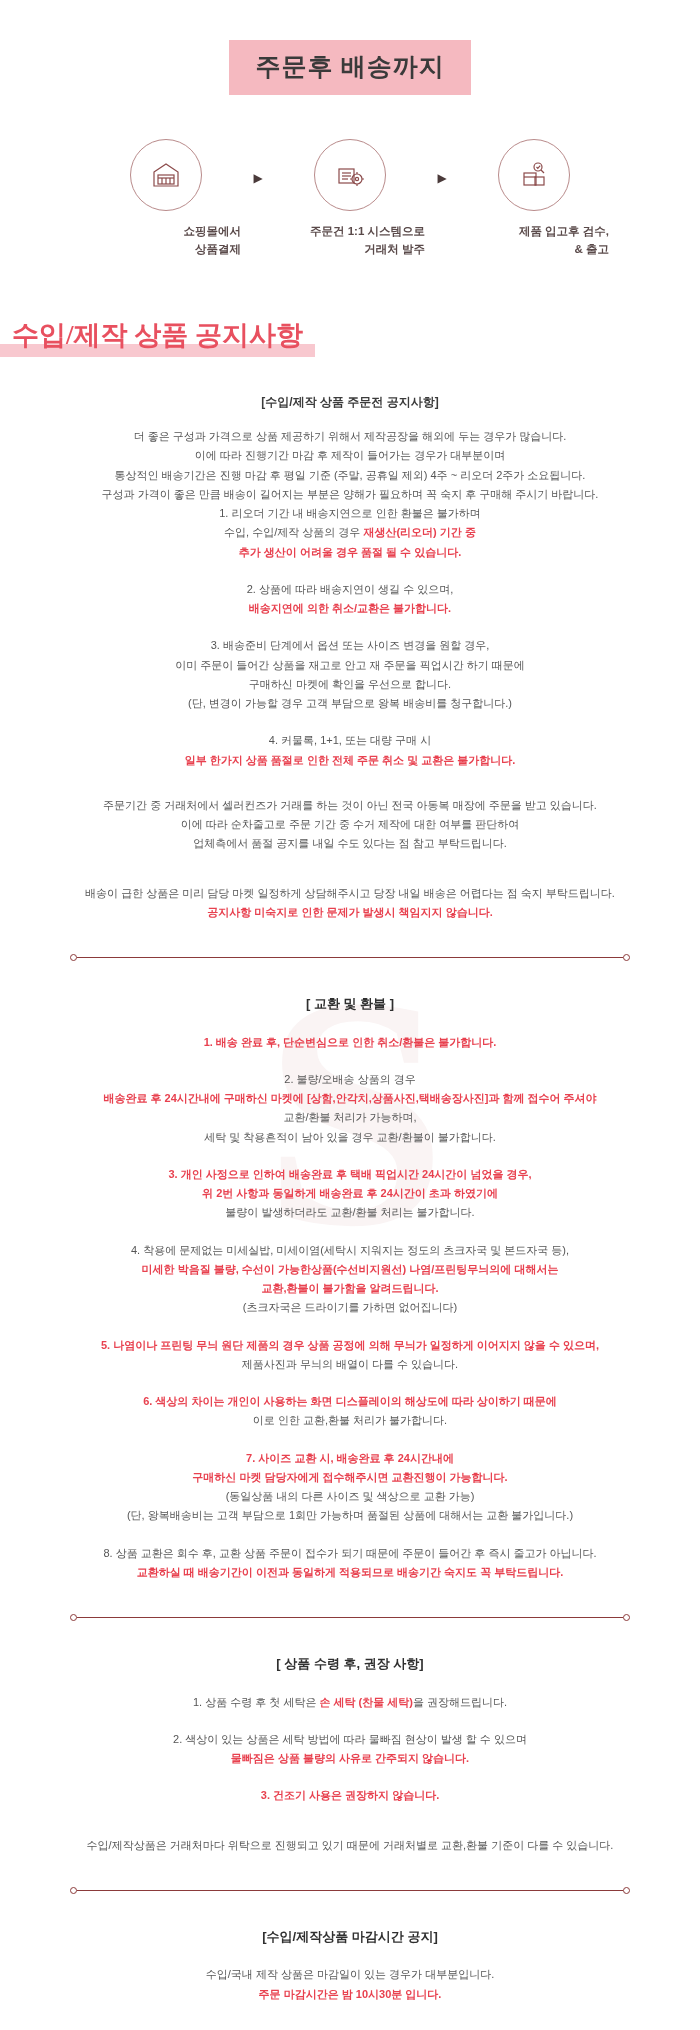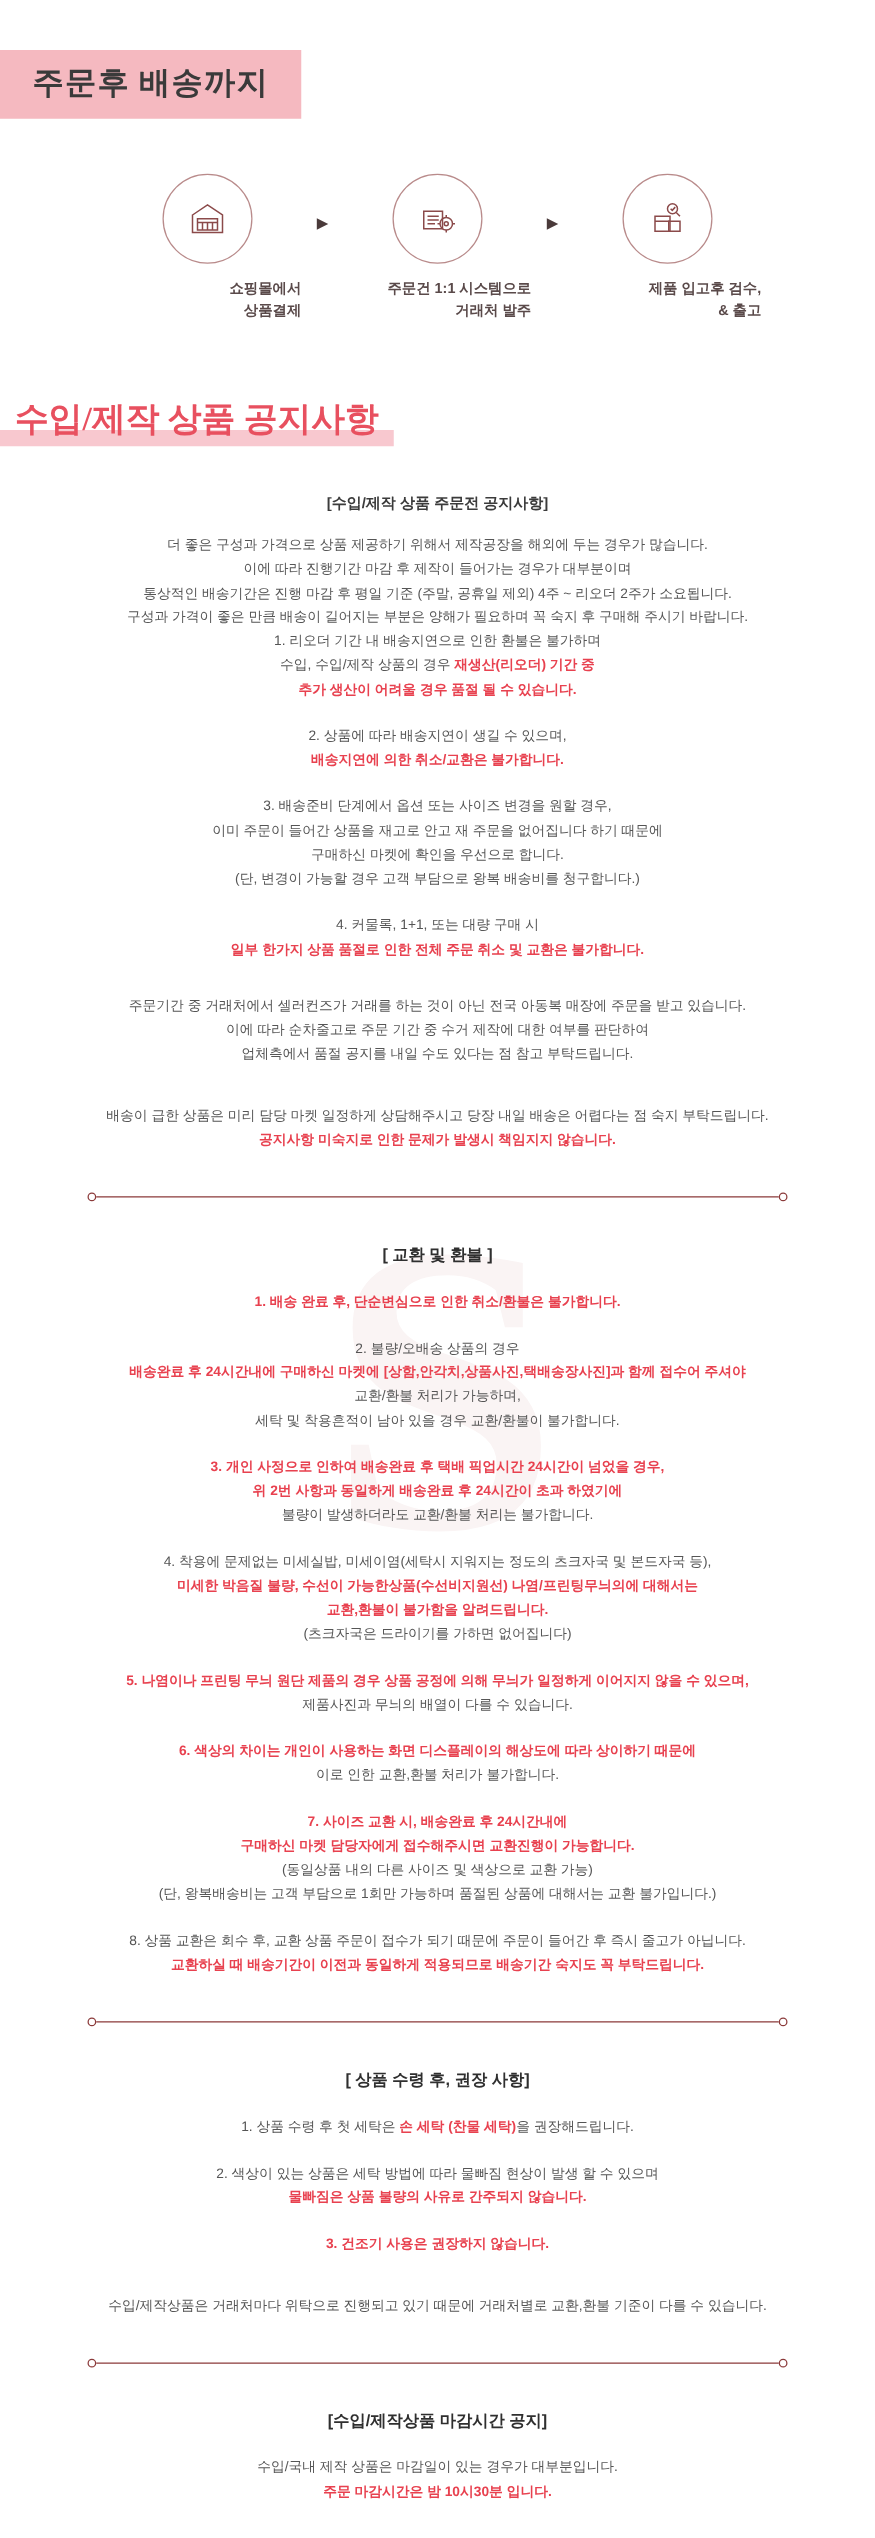--- a/index.html
+++ b/index.html
@@ -24,21 +24,21 @@
     font-family:"Liberation Serif", serif;
     color:#faf4f4;
     font-weight:bold;
     letter-spacing:-10px;
     z-index:0;
     user-select:none;
   }
   .content { position:relative; z-index:1; }
 
   
-  .banner-wrap{ padding-top:40px; }
+  .banner-wrap{ text-align:center; padding-top:40px; }
   .banner{
     display:inline-block;
     background:#f5b9c0;
     padding:6px 26px 8px 26px;
     position:relative;
   }
   .banner-text{
     font-family:"Liberation Serif", serif;
     font-weight:bold;
     font-size:25px;
@@ -224,21 +224,21 @@
             <p class="t">1. 리오더 기간 내 배송지연으로 인한 환불은 불가하며</p>
             <p class="t">수입, 수입/제작 상품의 경우 <span class="red">재생산(리오더) 기간 중</span></p>
             <p class="t"><span class="red">추가 생산이 어려울 경우 품절 될 수 있습니다.</span></p>
           </div>
           <div class="item">
             <p class="t">2. 상품에 따라 배송지연이 생길 수 있으며,</p>
             <p class="t"><span class="red">배송지연에 의한 취소/교환은 불가합니다.</span></p>
           </div>
           <div class="item">
             <p class="t">3. 배송준비 단계에서 옵션 또는 사이즈 변경을 원할 경우,</p>
-            <p class="t">이미 주문이 들어간 상품을 재고로 안고 재 주문을 없어집니다 하기 때문에</p>
+            <p class="t">이미 주문이 들어간 상품을 재고로 안고 재 주문을 픽업시간 하기 때문에</p>
             <p class="t">구매하신 마켓에 확인을 우선으로 합니다.</p>
             <p class="t">(단, 변경이 가능할 경우 고객 부담으로 왕복 배송비를 청구합니다.)</p>
           </div>
           <div class="item">
             <p class="t">4. 커물록, 1+1, 또는 대량 구매 시</p>
             <p class="t"><span class="red">일부 한가지 상품 품절로 인한 전체 주문 취소 및 교환은 불가합니다.</span></p>
           </div>
         </div>
       <div id="notice-outro1" style="margin-top:26px;">
           <p class="t">주문기간 중 거래처에서 셀러컨즈가 거래를 하는 것이 아닌 전국 아동복 매장에 주문을 받고 있습니다.</p>

